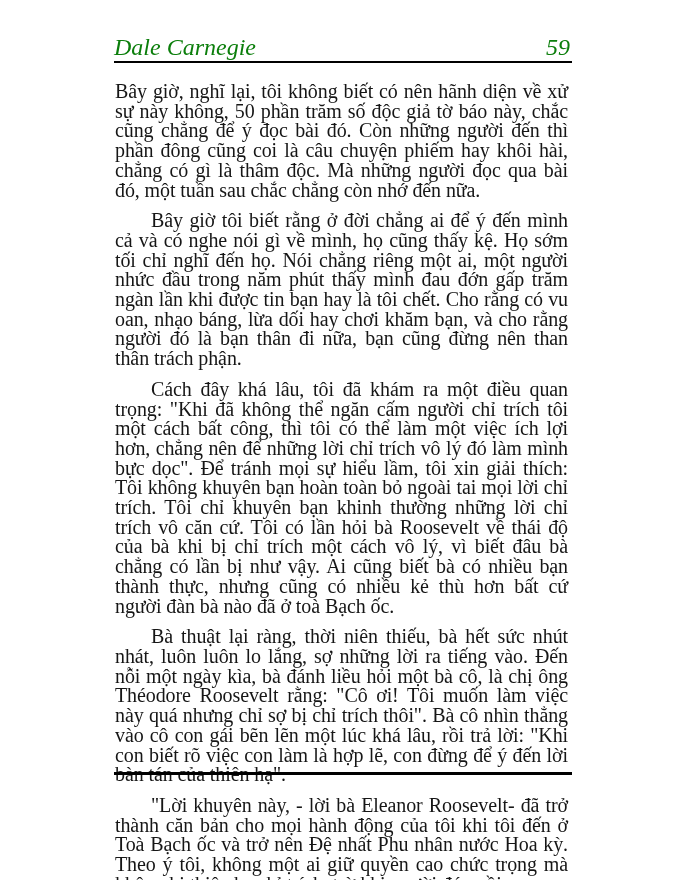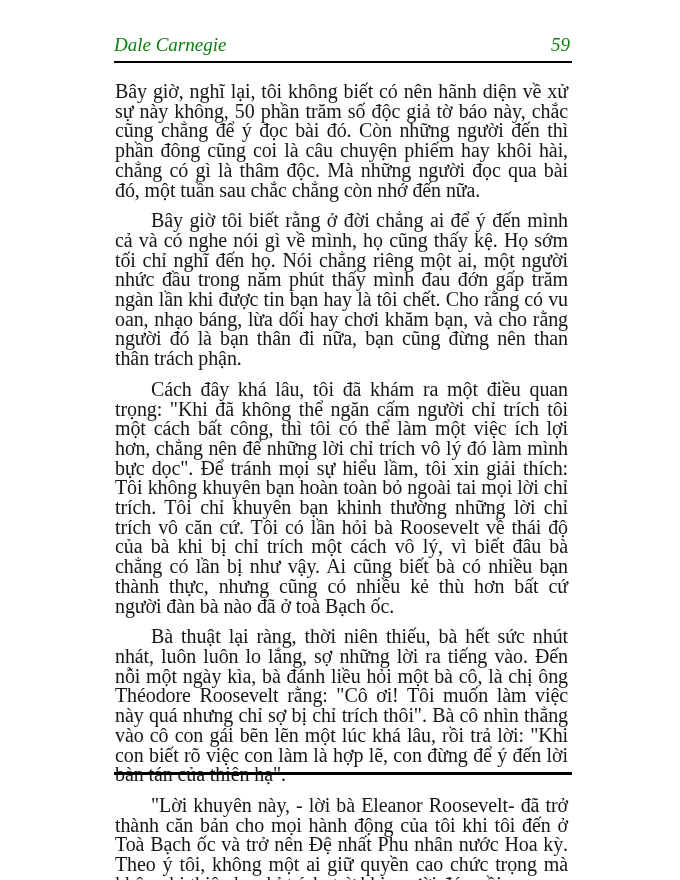--- a/index.html
+++ b/index.html
@@ -21,21 +21,21 @@
     width:680px;height:880px;
     background:var(--page-bg);
     overflow:hidden;
   }
   .header{
     position:absolute;
     left:114px;top:34px;width:456px;
     display:flex;justify-content:space-between;align-items:flex-end;
     color:var(--accent-green);
     font-style:italic;
-    font-size:19px;
+    font-size:24px;
     padding-bottom:3px;
   }
   .header-rule{
     position:absolute;
     left:114px;top:61px;width:458px;
     height:0;border-top:2px solid var(--rule);
   }
   .bodytext{
     position:absolute;
     left:115px;top:82px;width:453px;

